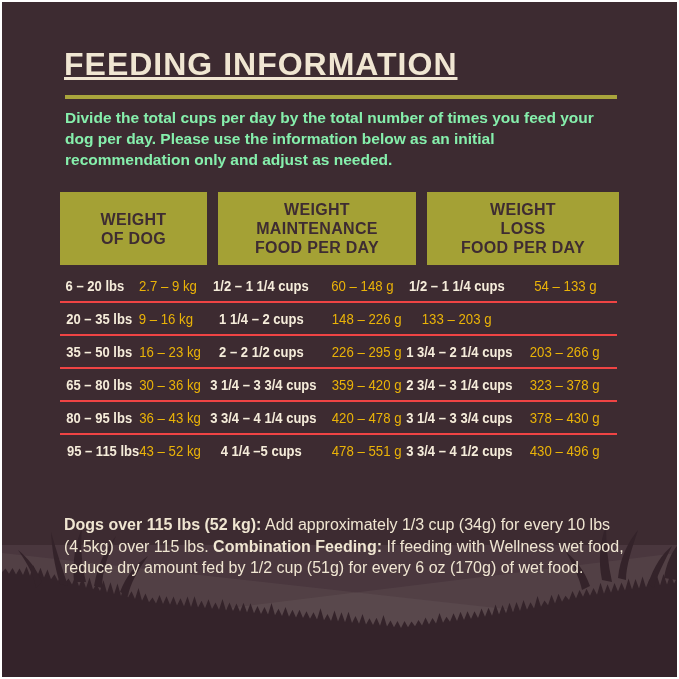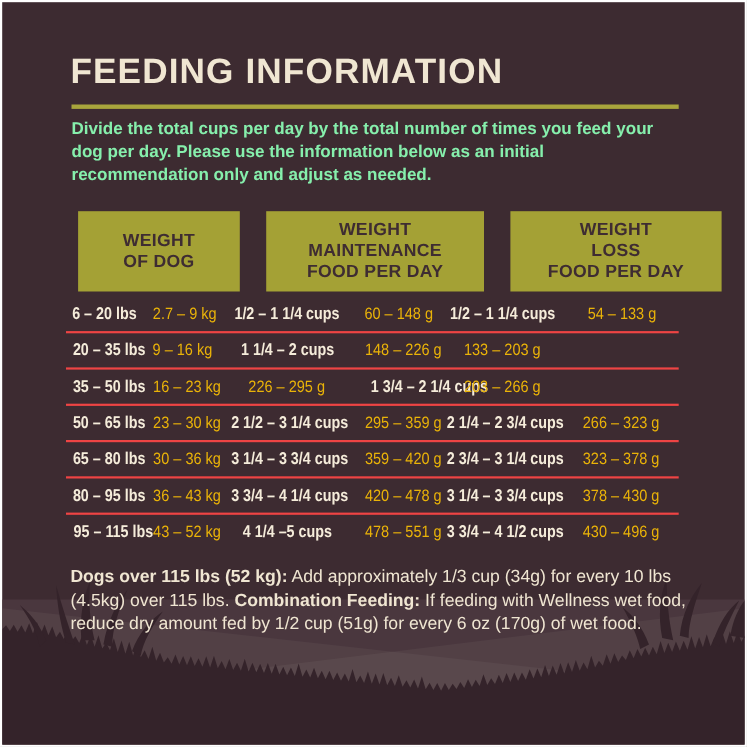--- a/index.html
+++ b/index.html
@@ -8,32 +8,32 @@
     font-family:"Liberation Sans", sans-serif;
     -webkit-font-smoothing:antialiased;
   }
   .page{
     position:absolute;left:2px;top:2px;right:2px;bottom:2px;
     background:#3D2B31;overflow:hidden;
   }
   .title{
     position:absolute;left:62px;top:44px;margin:0;
     font-size:32px;font-weight:bold;letter-spacing:1px;
-    color:#F0E6D2;white-space:nowrap;
+    color:#F0E6D2;white-space:nowrap;text-decoration:underline;
   }
   .divider{
     position:absolute;left:63px;top:93px;width:552px;height:4px;
     background:#A9A53C;
   }
   .intro{
     position:absolute;left:63px;top:105px;width:552px;margin:0;
     font-size:15.5px;font-weight:bold;line-height:21px;color:#86efac;
   }
   .thead{
-    position:absolute;left:69px;top:190px;display:flex;gap:24px;
+    position:absolute;left:58px;top:190px;display:flex;gap:11px;
   }
   .th{
     height:73px;background:#A4A135;color:#3E2C32;
     display:flex;align-items:center;justify-content:center;text-align:center;
     font-weight:bold;font-size:16px;line-height:19px;letter-spacing:.3px;
     white-space:pre-line;
   }
   .th-1{width:147px;}
   .th-2{width:198px;}
   .th-3{width:192px;}
@@ -95,33 +95,26 @@
         <div class="cell bold"><span>20 – 35 lbs</span></div>
         <div class="cell dim"><span>9 – 16 kg</span></div>
         <div class="cell bold"><span>1 1/4 – 2 cups</span></div>
         <div class="cell dim"><span>148 – 226 g</span></div>
         <div class="cell dim"><span>133 – 203 g</span></div>
       </div>
 
       <div class="trow">
         <div class="cell bold"><span>35 – 50 lbs</span></div>
         <div class="cell dim"><span>16 – 23 kg</span></div>
+        <div class="cell bold"><span>2 – 2 1/2 cups</span></div>
         <div class="cell dim"><span>226 – 295 g</span></div>
         <div class="cell bold"><span>1 3/4 – 2 1/4 cups</span></div>
         <div class="cell dim"><span>203 – 266 g</span></div>
       </div>
 
-      <div class="trow">
-        <div class="cell bold"><span>50 – 65 lbs</span></div>
-        <div class="cell dim"><span>23 – 30 kg</span></div>
-        <div class="cell bold"><span>2 1/2 – 3 1/4 cups</span></div>
-        <div class="cell dim"><span>295 – 359 g</span></div>
-        <div class="cell bold"><span>2 1/4 – 2 3/4 cups</span></div>
-        <div class="cell dim"><span>266 – 323 g</span></div>
-      </div>
 
       <div class="trow">
         <div class="cell bold"><span>65 – 80 lbs</span></div>
         <div class="cell dim"><span>30 – 36 kg</span></div>
         <div class="cell bold"><span>3 1/4 – 3 3/4 cups</span></div>
         <div class="cell dim"><span>359 – 420 g</span></div>
         <div class="cell bold"><span>2 3/4 – 3 1/4 cups</span></div>
         <div class="cell dim"><span>323 – 378 g</span></div>
       </div>
 

